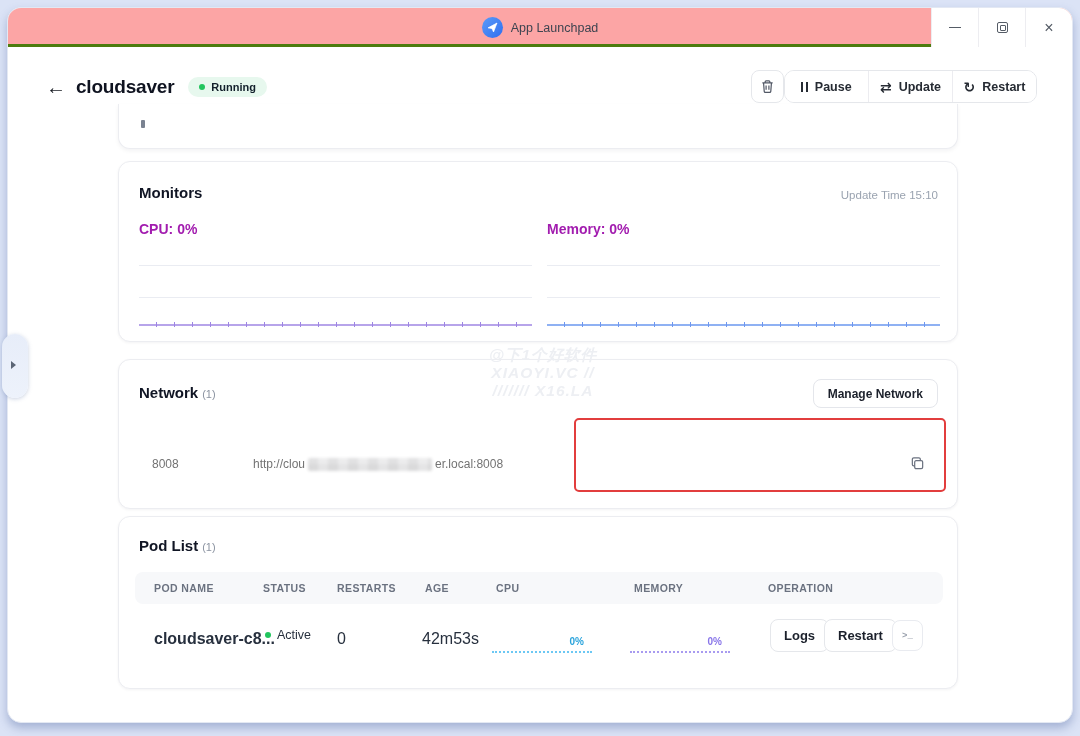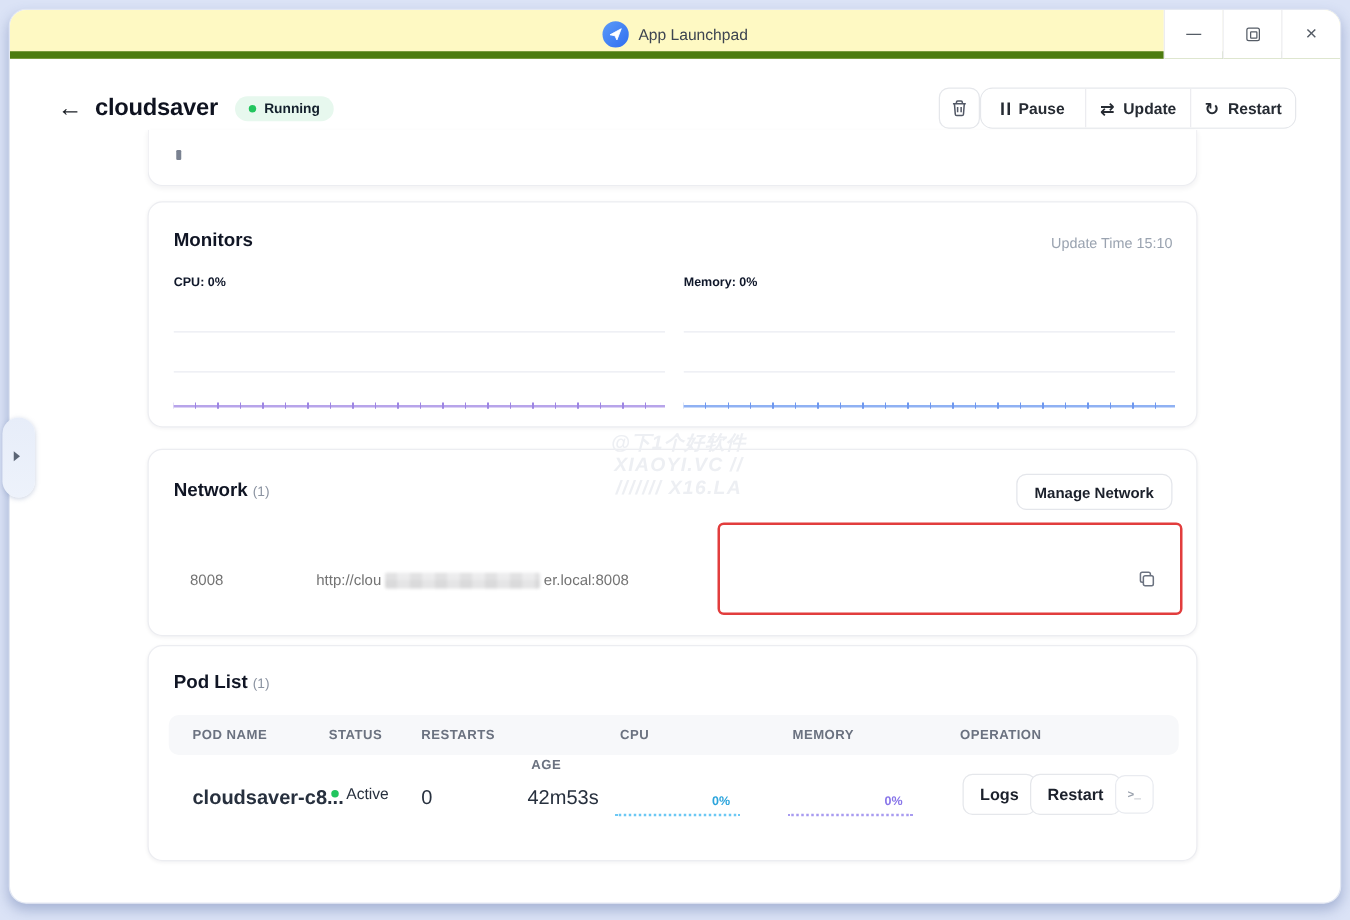--- a/index.html
+++ b/index.html
@@ -12,21 +12,21 @@
     color:#1f2430;
   }
   .window {
     position:absolute; left:7px; top:7px; width:1066px; height:716px;
     background:#fff; border-radius:14px;
     border:1px solid #e3e8f3;
     box-shadow:0 5px 10px rgba(100,120,170,.45);
     overflow:hidden;
   }
   
-  .titlebar { position:absolute; left:0; top:0; right:0; height:39px; background:#fef9c3; border-bottom:6px solid #4d7c0f; }
+  .titlebar { position:absolute; left:0; top:0; right:0; height:39px; background:#fca5a5; border-bottom:3px solid #4d7c0f; }
   .tb-center { position:absolute; left:0; right:0; top:0; height:39px; display:flex; align-items:center; justify-content:center; gap:8px; }
   .app-icon { width:21px; height:21px; border-radius:50%; background:linear-gradient(135deg,#5b9bf8,#2f6ef0); display:flex; align-items:center; justify-content:center; }
   .tb-title { font-size:12.5px; color:#3d4450; }
   .win-controls { position:absolute; right:0; top:0; height:39px; display:flex; }
   .wc-btn { width:47px; height:39px; border-left:1px solid #ededf1; display:flex; align-items:center; justify-content:center; color:#555c66; cursor:pointer; background:#fff; }
   .wc-min { width:12px; height:0; border-top:1.6px solid #555c66; display:block; }
   .wc-restore { width:11px; height:11px; border:1.4px solid #555c66; border-radius:2px; position:relative; display:block; }
   .wc-restore::after { content:""; position:absolute; left:2px; top:2px; width:4px; height:4px; border:1.2px solid #555c66; border-radius:1px; }
   .wc-close span { font-size:16px; line-height:1; }
   
@@ -46,21 +46,21 @@
   
   .card { position:absolute; left:110px; width:840px; background:#fff; border:1px solid #ecedf1; border-radius:12px; box-shadow:0 1px 3px rgba(16,24,40,.05); }
   .partial-card { top:96px; height:45px; border-top:none; border-radius:0 0 12px 12px; box-shadow:0 2px 4px rgba(16,24,40,.05); }
   .tiny-glyph { position:absolute; left:22px; top:16px; width:4px; height:8px; background:#7a8291; border-radius:1px; }
   .card h2 { font-size:15px; font-weight:700; color:#101524; position:absolute; left:20px; }
   .count { font-size:11px; font-weight:400; color:#8b93a1; margin-left:4px; }
   
   .monitors-card { top:153px; height:181px; }
   .monitors-card h2 { top:22px; }
   .update-time { position:absolute; right:19px; top:27px; font-size:11.5px; color:#9aa3b0; }
-  .metric { position:absolute; top:59px; font-size:10px; font-weight:700; color:#0f172a; }
+  .metric { position:absolute; top:59px; font-size:14px; font-weight:700; color:#a21caf; }
   .metric.cpu { left:20px; } .metric.mem { left:428px; }
   .m-grid { position:absolute; height:1px; width:393px; background:#eaecf2; }
   .m-line { position:absolute; width:393px; height:5px; }
   .m-line.cpu {
     background-image:repeating-linear-gradient(90deg,transparent 0 17px,var(--cpu-tick,#9d85e3) 17px 18px),linear-gradient(var(--cpu-line,#b7a4ea),var(--cpu-line,#b7a4ea));
     background-size:100% 100%,100% 2px; background-position:0 0,0 center; background-repeat:repeat,no-repeat;
   }
   .m-line.mem {
     background-image:repeating-linear-gradient(90deg,transparent 0 17px,var(--memory-tick,#6e97ef) 17px 18px),linear-gradient(var(--memory-line,#8fb1f3),var(--memory-line,#8fb1f3));
     background-size:100% 100%,100% 2px; background-position:0 0,0 center; background-repeat:repeat,no-repeat;
@@ -79,21 +79,21 @@
     background-color:#f1f1f2;
     background-image:repeating-linear-gradient(90deg,rgba(0,0,0,.06) 0 10px,rgba(0,0,0,.012) 10px 20px),repeating-linear-gradient(0deg,rgba(0,0,0,.045) 0 7px,rgba(0,0,0,.008) 7px 14px); }
   .blur-priv { width:124px; } .blur-pub { width:145px; }
   .copy-btn { position:absolute; left:788px; top:93px; width:20px; height:20px; background:none; border:none; cursor:pointer; color:#6b7280; display:flex; align-items:center; justify-content:center; }
   .red-box { position:absolute; left:455px; top:58px; width:372px; height:74px; border:2.5px solid var(--alert-red,#e23d3d); border-radius:5px; pointer-events:none; z-index:3; }
   
   .pods-card { top:508px; height:173px; }
   .pods-card h2 { top:20px; }
   .pod-head { top:55px; height:32px; border-radius:8px; }
   .pod-th { position:absolute; top:50%; transform:translateY(-50%); font-size:10.5px; font-weight:700; letter-spacing:.4px; color:#6b7280; white-space:nowrap; }
-  .pth-0 { left:19px; } .pth-1 { left:128px; } .pth-2 { left:202px; } .pth-3 { left:290px;margin-top:24px; } .pth-4 { left:361px; } .pth-5 { left:499px; } .pth-6 { left:633px; }
+  .pth-0 { left:19px; } .pth-1 { left:128px; } .pth-2 { left:202px; } .pth-3 { left:290px; } .pth-4 { left:361px; } .pth-5 { left:499px; } .pth-6 { left:633px; }
   .pod-cell { position:absolute; font-size:16px; color:#27303e; white-space:nowrap; }
   .pod-name { left:35px; top:113px; font-weight:600; }
   .pod-status { left:146px; top:111px; display:flex; align-items:center; gap:6px; font-size:12.5px; }
   .pod-restarts { left:218px; top:113px; } .pod-age { left:303px; top:113px; }
   .spark { position:absolute; top:120px; width:100px; height:20px; }
   .spark-cpu { left:373px; } .spark-mem { left:511px; }
   .spark .lbl { position:absolute; right:8px; top:-1px; font-size:10px; font-weight:700; }
   .spark-cpu .lbl { color:var(--pod-cpu-label,#2ba4dc); } .spark-mem .lbl { color:var(--pod-memory-label,#8875e9); }
   .spark .sline { position:absolute; left:0; right:0; top:14px; border-top:2px dotted; }
   .spark-cpu .sline { border-color:var(--pod-cpu,#6cc8f4); } .spark-mem .sline { border-color:var(--pod-memory,#a89bf0); }

